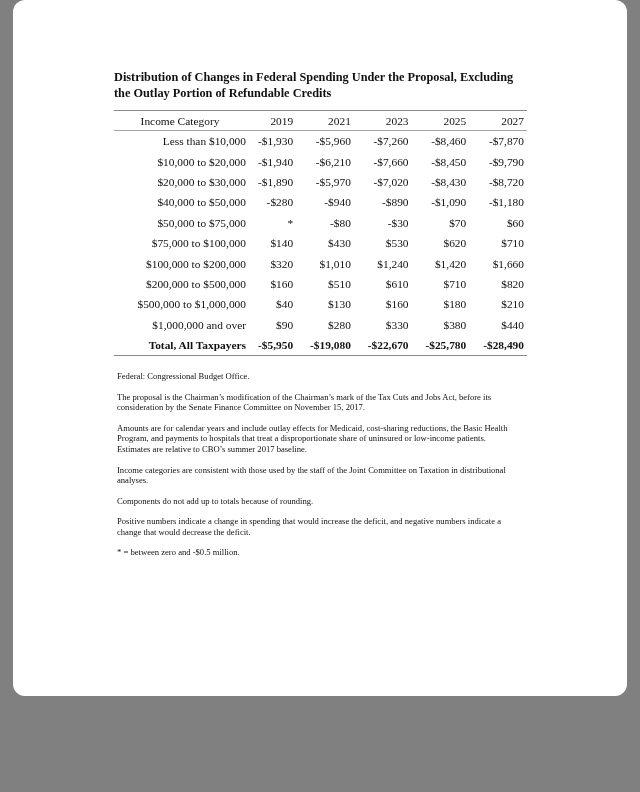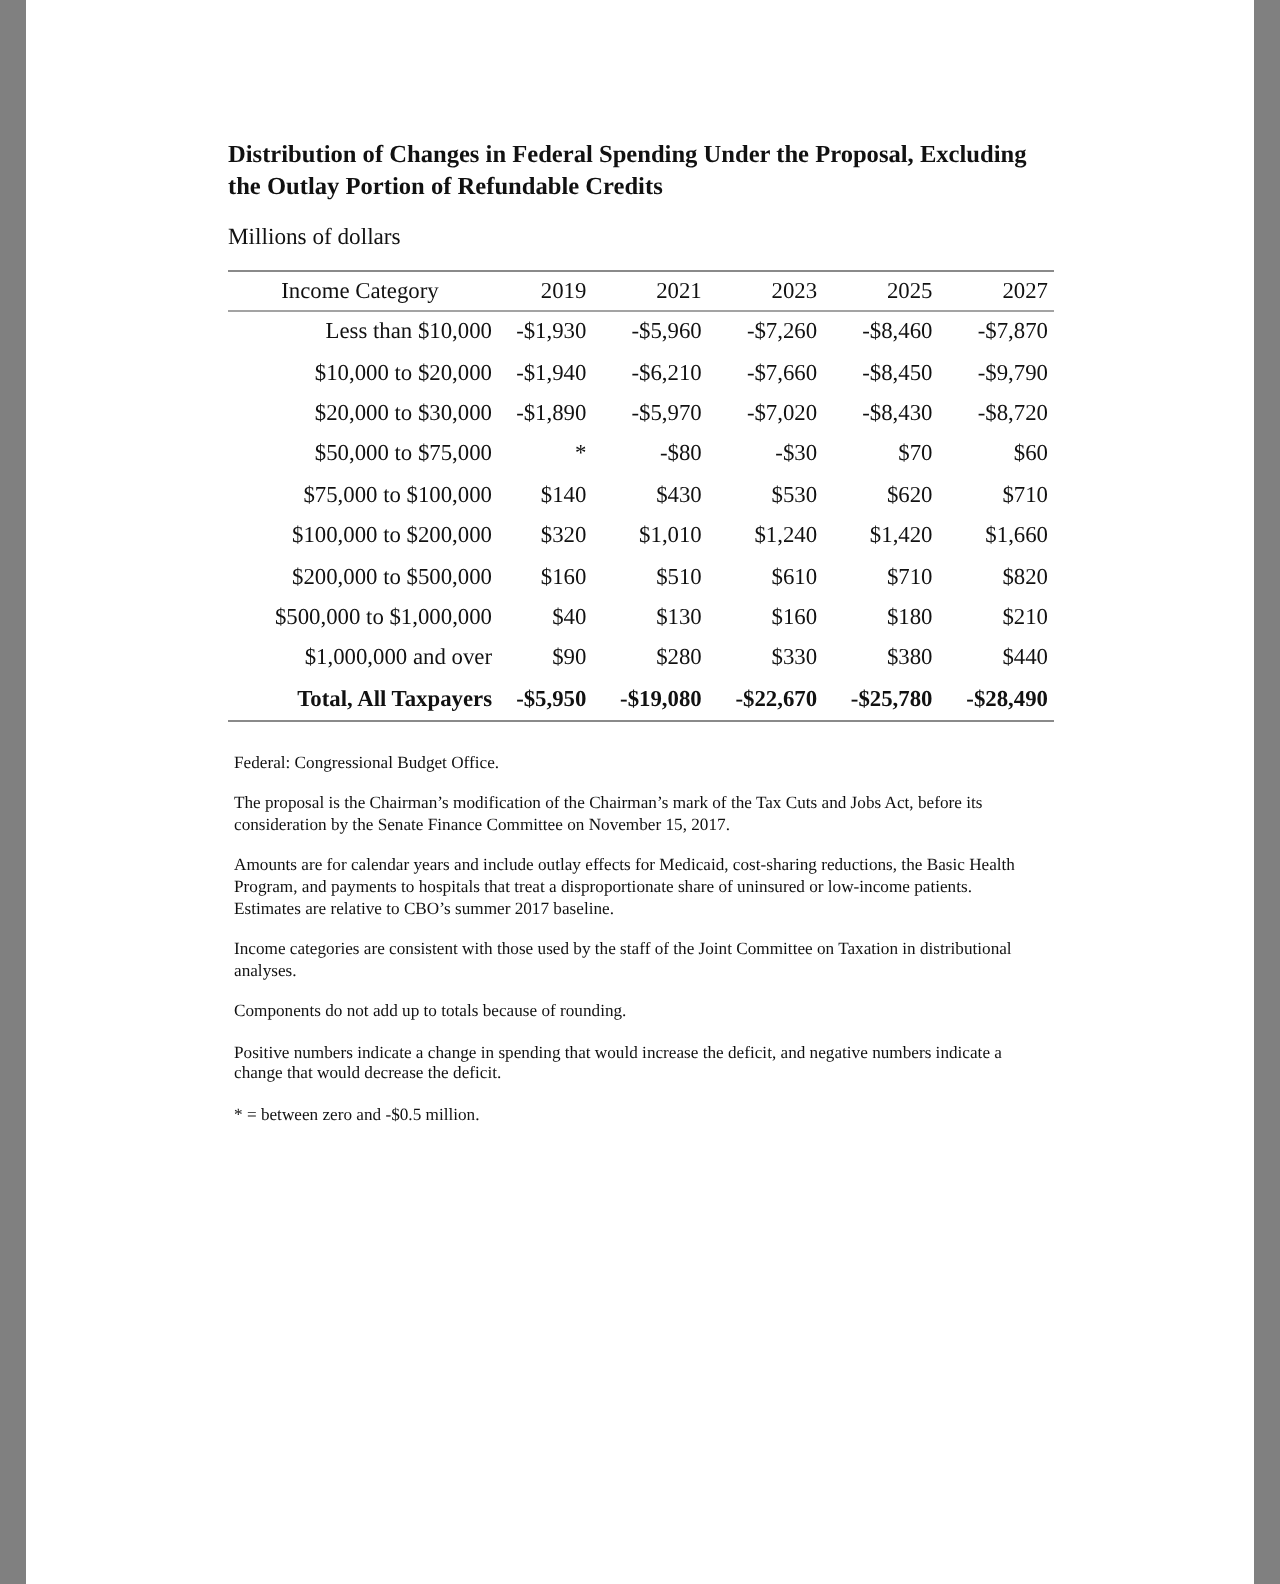--- a/index.html
+++ b/index.html
@@ -3,23 +3,24 @@
 <meta charset="utf-8">
 <style>
   html, body { margin: 0; padding: 0; }
   body {
     width: 640px; height: 792px; overflow: hidden;
     background: #808080;
     font-family: "Liberation Serif", "DejaVu Serif", serif;
     color: #111;
   }
   .page {
-    position: absolute; left: 13px; top: 0; width: 497px; height: 792px;
+    position: absolute; left: 13px; top: 0; width: 497px; height: 696px;
     background: #ffffff;
     width: 614px;
+    border-radius: 12px;
   }
   .content { position: absolute; left: 101px; top: 70px; width: 413px; }
   .title {
     font-weight: bold; font-size: 12.3px; line-height: 15.5px; margin: 0;
   }
   .subtitle { font-size: 11.6px; margin-top: 11px; line-height: 14px; }
   table.dist {
     width: 413px; border-collapse: collapse; margin-top: 9px;
     font-size: 11.4px;
   }
@@ -36,21 +37,20 @@
   .notes { margin-top: 15px; font-size: 8.6px; line-height: 10.8px; padding-left: 3px; }
   .notes p { margin: 0 0 9.5px 0; }
   .notes p.last { width: 400px; }
 </style>
 </head>
 <body>
 
 <div class="page">
   <div class="content">
     <h1 class="title">Distribution of Changes in Federal Spending Under the Proposal, Excluding the Outlay Portion of Refundable Credits</h1>
-    <div class="subtitle">Millions of dollars</div>
 
     <table class="dist">
       <thead>
         <tr>
           <th class="cat">Income Category</th>
           <th class="yr">2019</th>
           <th class="yr">2021</th>
           <th class="yr">2023</th>
           <th class="yr">2025</th>
           <th class="yr">2027</th>
@@ -73,20 +73,28 @@
             <td class="val">-$8,450</td>
             <td class="val">-$9,790</td>
           </tr>
           <tr>
             <td class="cat">$20,000 to $30,000</td>
             <td class="val">-$1,890</td>
             <td class="val">-$5,970</td>
             <td class="val">-$7,020</td>
             <td class="val">-$8,430</td>
             <td class="val">-$8,720</td>
+          </tr>
+          <tr>
+            <td class="cat">$40,000 to $50,000</td>
+            <td class="val">-$280</td>
+            <td class="val">-$940</td>
+            <td class="val">-$890</td>
+            <td class="val">-$1,090</td>
+            <td class="val">-$1,180</td>
           </tr>
           <tr>
             <td class="cat">$50,000 to $75,000</td>
             <td class="val">*</td>
             <td class="val">-$80</td>
             <td class="val">-$30</td>
             <td class="val">$70</td>
             <td class="val">$60</td>
           </tr>
           <tr>

